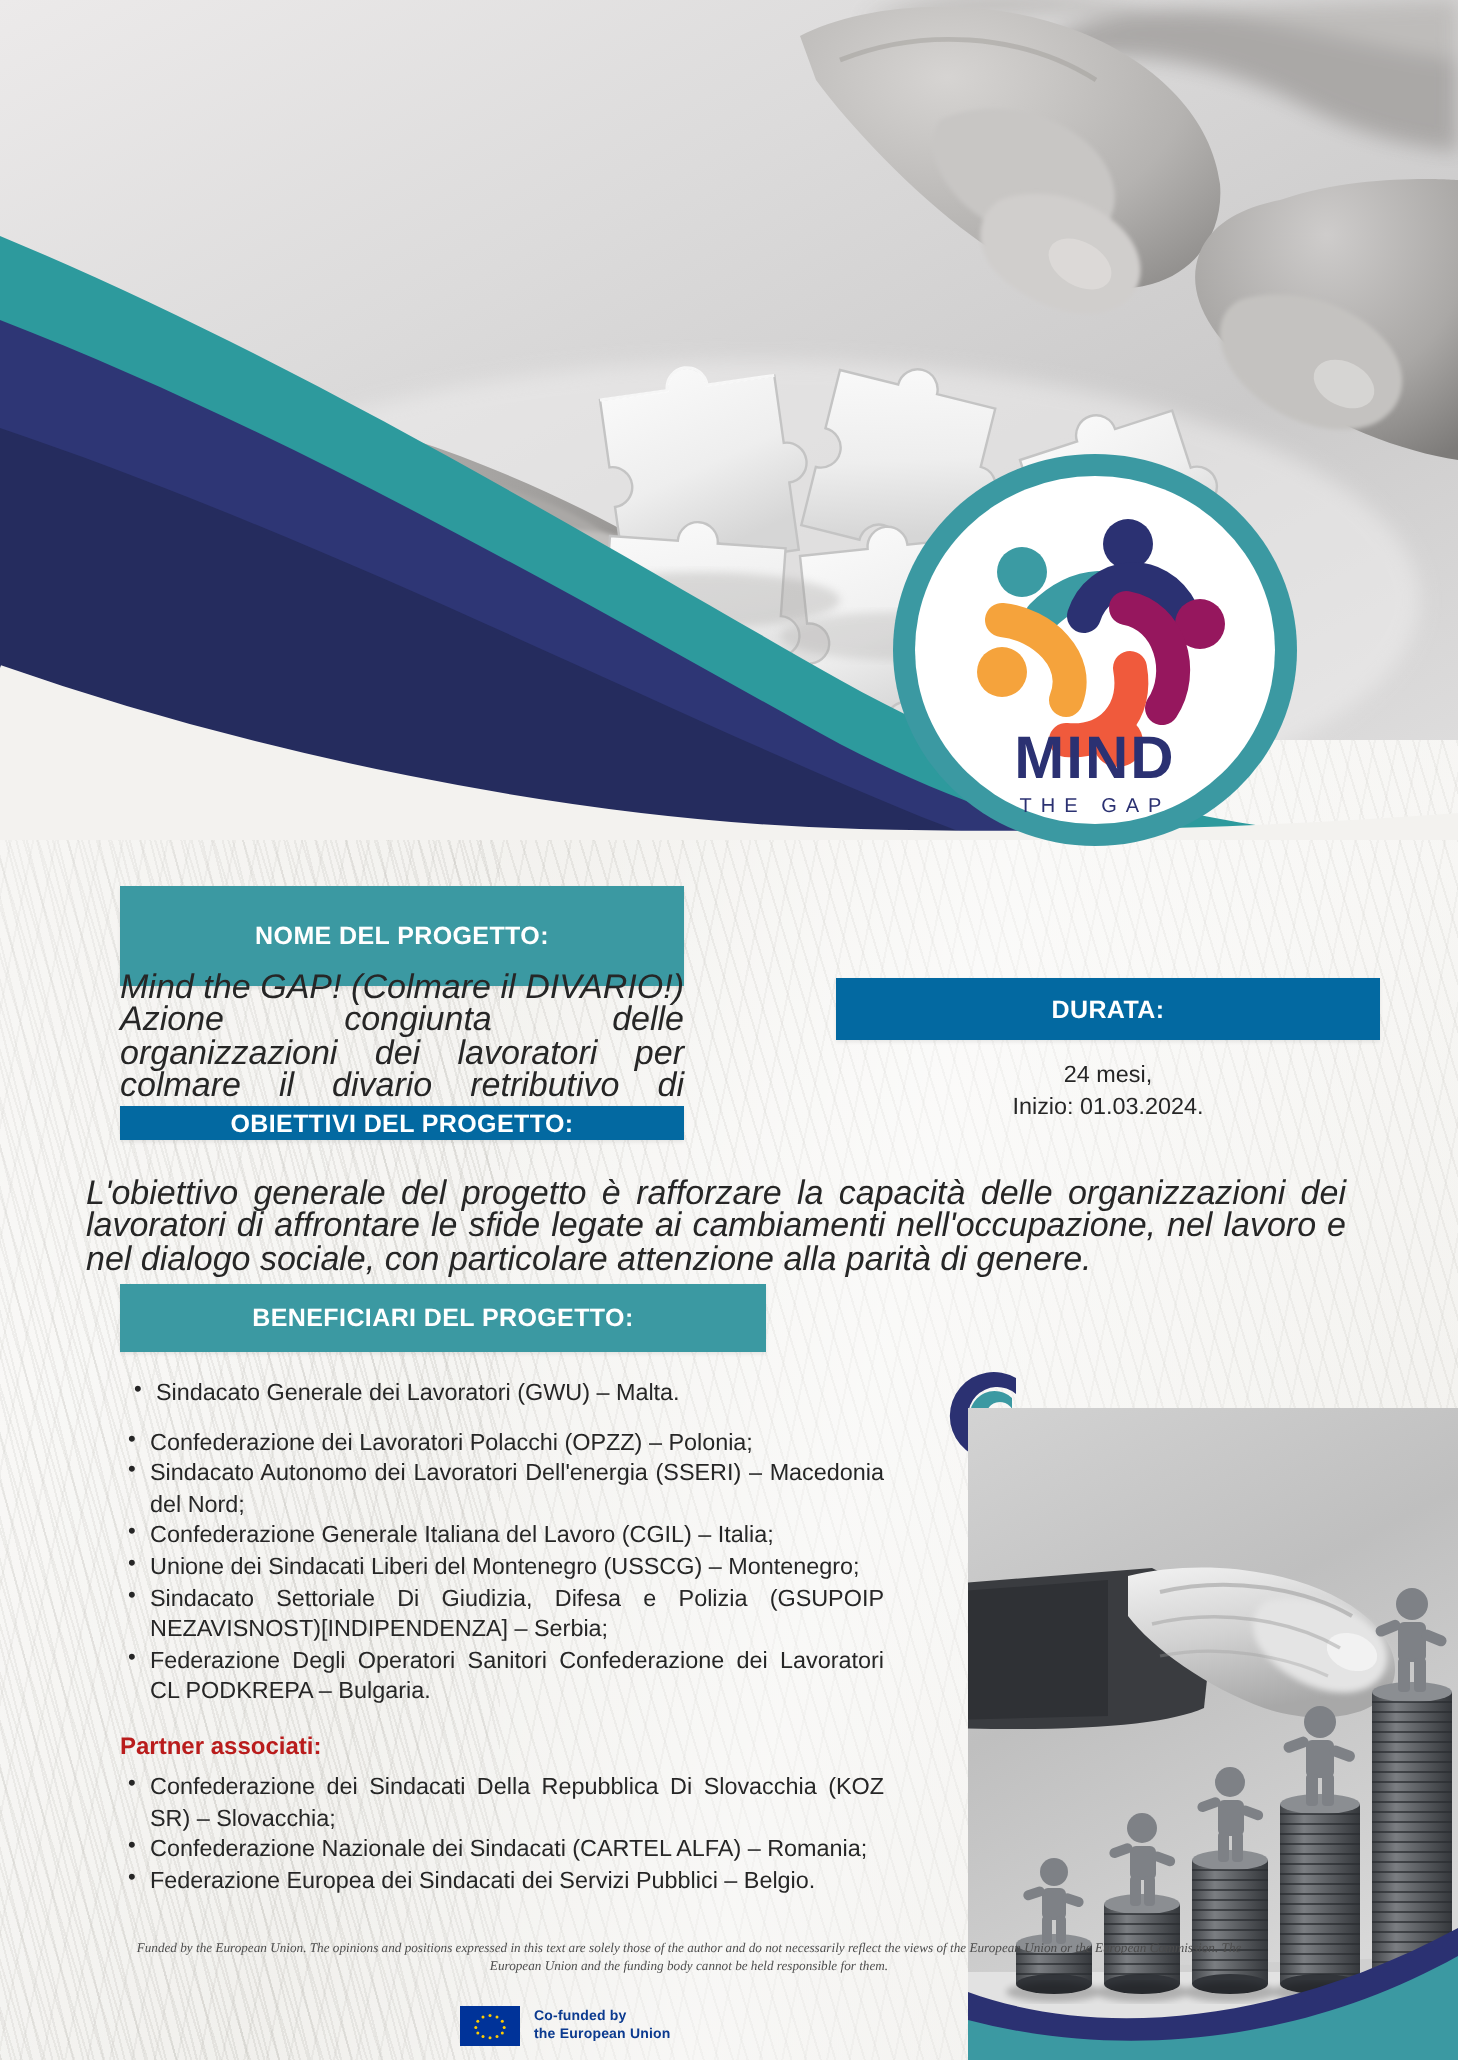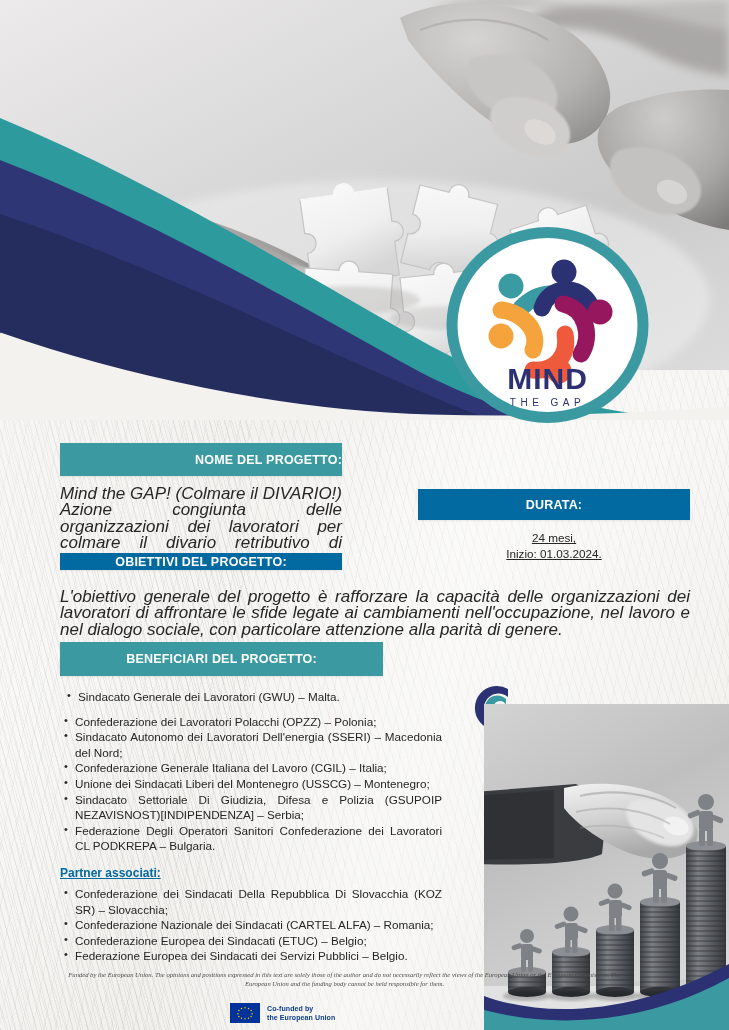--- a/index.html
+++ b/index.html
@@ -61,60 +61,59 @@
   .bar {
     position:absolute;
     display:flex; align-items:center; justify-content:center;
     color:#fff; font-weight:bold; letter-spacing:.2px;
     font-size:12.5px;
     box-shadow:0 1px 2px rgba(0,0,0,.08);
   }
   .bar.teal { background:#3b99a2; }
   .bar.navy { background:#0369a1; }
 
-  .bar-nome      { left:60px;  top:443px; width:282px; height:33px;justify-content:flex-end; }
+  .bar-nome      { left:60px;  top:443px; width:282px; height:50px; }
   .bar-durata    { left:418px; top:489px; width:272px; height:31px; }
   .bar-obiettivi { left:60px;  top:553px; width:282px; height:17px; }
   .bar-benef     { left:60px;  top:642px; width:323px; height:34px; }
 
   .para {
     position:absolute;
     color:#262626;
     font-size:17px;
     line-height:16.4px;
     text-align:justify;
     font-style:italic;
   }
   .para-nome { left:60px; top:486px; width:282px; }
-  .para-obiettivi { left:60px; top:589px; width:630px; }
+  .para-obiettivi { left:43px; top:589px; width:630px; }
 
   .durata-text {
     position:absolute; left:418px; top:530px; width:272px;
-    text-align:center; color:#262626; font-size:11.7px; line-height:16px;text-decoration:underline;
+    text-align:center; color:#262626; font-size:11.7px; line-height:16px;
   }
 
   .list {
     position:absolute; margin:0; padding:0; list-style:none;
     color:#262626; font-size:11.7px; line-height:15.6px;
   }
   .list li {
     position:relative; padding-left:13px; text-align:justify;
     margin-bottom:0;
   }
   .list li:before {
     content:"•"; position:absolute; left:2px; top:-1px; font-size:11px; color:#262626;
   }
   .list-benef { left:62px; top:689px; width:380px; }
   .list-benef li:first-child { padding-left:16px; margin-bottom:9px; }
   .list-benef li:first-child:before { left:5px; }
 
   .subhead {
     position:absolute; left:60px; top:866px;
-    font-size:12px; font-weight:bold; color:#0369a1;
-    text-decoration:underline;
+    font-size:12px; font-weight:bold; color:#b91c1c;
   }
   .list-partner { left:62px; top:886px; width:380px; }
 
   
   .coins-photo {
     position:absolute; left:484px; top:704px; width:245px; height:326px;
     overflow:hidden;
     background:linear-gradient(165deg,#cfcfcf 0%,#bdbdbd 30%,#a9a9a9 62%,#c9c9c9 100%);
   }
   .coins-svg { position:absolute; left:0; top:0; }
@@ -341,21 +340,20 @@
         <li>Confederazione Generale Italiana del Lavoro (CGIL) – Italia;</li>
         <li>Unione dei Sindacati Liberi del Montenegro (USSCG) – Montenegro;</li>
         <li>Sindacato Settoriale Di Giudizia, Difesa e Polizia (GSUPOIP NEZAVISNOST)[INDIPENDENZA] – Serbia;</li>
         <li>Federazione Degli Operatori Sanitori Confederazione dei Lavoratori CL PODKREPA – Bulgaria.</li>
       </ul>
 
     <div class="subhead">Partner associati:</div>
     <ul class="list list-partner" id="list-partner">
         <li>Confederazione dei Sindacati Della Repubblica Di Slovacchia (KOZ SR) – Slovacchia;</li>
         <li>Confederazione Nazionale dei Sindacati (CARTEL ALFA) – Romania;</li>
-        <li>Confederazione Europea dei Sindacati (ETUC) – Belgio;</li>
         <li>Federazione Europea dei Sindacati dei Servizi Pubblici – Belgio.</li>
       </ul>
 
     <svg class="c-logo" width="64" height="64" viewBox="0 0 64 64">
       <path d="M47 13 A22 22 0 1 0 47 51 L47 43 A14.5 14.5 0 1 1 47 21 Z" fill="#2b3172"></path>
       <path d="M45 23 A12.5 12.5 0 1 0 45 41 L45 35.5 A7 7 0 1 1 45 28.5 Z" fill="#3b99a2"></path>
     </svg>
 
     <div class="coins-photo">
       <svg class="coins-svg" width="245" height="326" viewBox="0 0 245 326">

